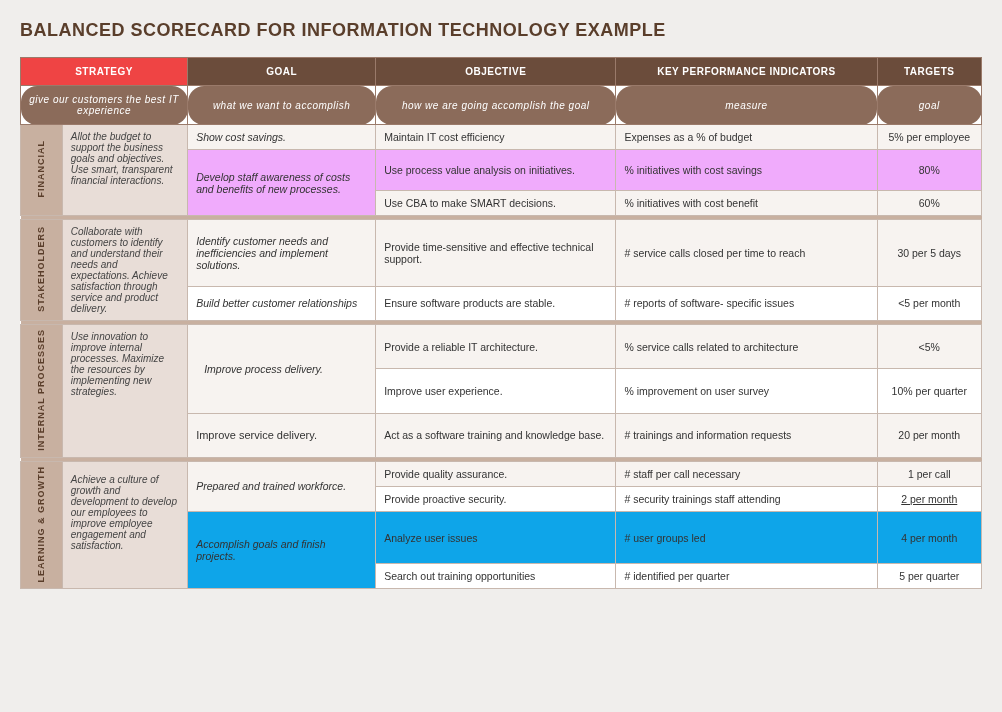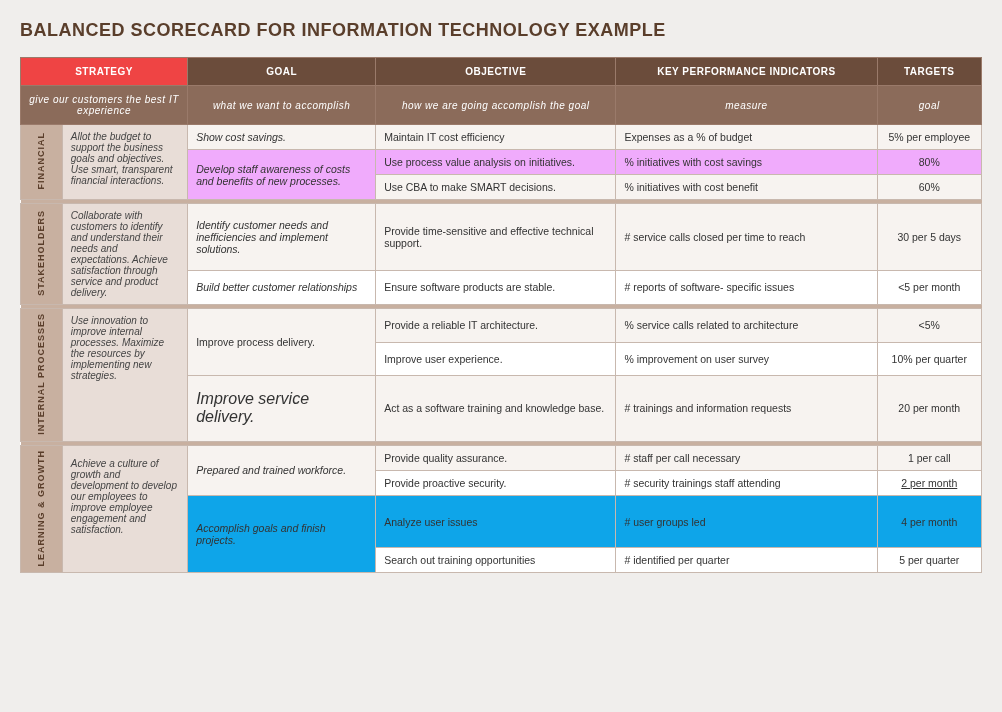--- a/index.html
+++ b/index.html
@@ -33,20 +33,21 @@
       padding: 8px 6px;
       border: 1px solid #9a7a6a;
       text-transform: uppercase;
     }
     th.sub-header {
       background: #8b6b5a;
       font-style: italic;
       font-weight: normal;
       font-size: 10px;
       text-transform: none;
+      border-radius: 16px;
     }
     td {
       border: 1px solid #c8b8ae;
       padding: 6px 8px;
       vertical-align: middle;
       color: #333;
       font-size: 10.5px;
     }
     .header-top-strategy {
       background: #ef4444;
@@ -94,21 +95,21 @@
         <td rowspan="3" style="background: rgb(232, 221, 215); font-size: 10px; color: rgb(68, 68, 68); font-style: italic; vertical-align: top; padding: 6px 8px; border: 1px solid rgb(200, 184, 174);">Allot the budget to support the business goals and objectives. Use smart, transparent financial interactions.</td>
         <td rowspan="1" style="font-size: 10.5px; border: 1px solid rgb(200, 184, 174); padding: 6px 8px; vertical-align: middle; font-style: italic;">Show cost savings.</td>
         <td style="font-size: 10.5px; border: 1px solid rgb(200, 184, 174); padding: 6px 8px; vertical-align: middle;">Maintain IT cost efficiency</td>
         <td style="font-size: 10.5px; border: 1px solid rgb(200, 184, 174); padding: 6px 8px; vertical-align: middle;">Expenses as a % of budget</td>
         <td style="font-size: 10.5px; border: 1px solid rgb(200, 184, 174); padding: 6px 8px; vertical-align: middle; text-align: center;">5% per employee</td>
       </tr>
       <tr style="background: #f0abfc;">
         <td rowspan="2" style="font-size: 10.5px; border: 1px solid rgb(200, 184, 174); padding: 6px 8px; vertical-align: middle; font-style: italic;">Develop staff awareness of costs and benefits of new processes.</td>
         <td style="font-size: 10.5px; border: 1px solid rgb(200, 184, 174); padding: 6px 8px; vertical-align: middle;">Use process value analysis on initiatives.</td>
         <td style="font-size: 10.5px; border: 1px solid rgb(200, 184, 174); padding: 6px 8px; vertical-align: middle;">% initiatives with cost savings</td>
-        <td style="font-size: 10.5px; border: 1px solid rgb(200, 184, 174); padding: 6px 8px; vertical-align: middle; text-align: center;">80%</td>
+        <td style="font-size: 10.5px; border: 1px solid rgb(200, 184, 174); padding: 14px 8px; vertical-align: middle; text-align: center;">80%</td>
       </tr>
       <tr style="background: rgb(247, 243, 240);">
         <td style="font-size: 10.5px; border: 1px solid rgb(200, 184, 174); padding: 6px 8px; vertical-align: middle;">Use CBA to make SMART decisions.</td>
         <td style="font-size: 10.5px; border: 1px solid rgb(200, 184, 174); padding: 6px 8px; vertical-align: middle;">% initiatives with cost benefit</td>
         <td style="font-size: 10.5px; border: 1px solid rgb(200, 184, 174); padding: 6px 8px; vertical-align: middle; text-align: center;">60%</td>
       </tr>
       <tr>
         <td colspan="6" style="background: rgb(200, 176, 160); height: 4px; padding: 0px; border: none;"></td>
       </tr>
       <tr style="background: rgb(247, 243, 240);">
@@ -124,32 +125,32 @@
         <td style="font-size: 10.5px; border: 1px solid rgb(200, 184, 174); padding: 6px 8px; vertical-align: middle;">Ensure software products are stable.</td>
         <td style="font-size: 10.5px; border: 1px solid rgb(200, 184, 174); padding: 6px 8px; vertical-align: middle;"># reports of software- specific issues</td>
         <td style="font-size: 10.5px; border: 1px solid rgb(200, 184, 174); padding: 6px 8px; vertical-align: middle; text-align: center;">&lt;5 per month</td>
       </tr>
       <tr>
         <td colspan="6" style="background: rgb(200, 176, 160); height: 4px; padding: 0px; border: none;"></td>
       </tr>
       <tr style="background: rgb(247, 243, 240);">
         <td rowspan="3" style="background: rgb(200, 176, 160); text-align: center; vertical-align: middle; width: 4%; padding: 4px 2px; border: 1px solid rgb(200, 184, 174);"><span style="writing-mode: vertical-rl; transform: rotate(180deg); font-weight: bold; text-transform: uppercase; font-size: 9px; color: rgb(90, 62, 43); letter-spacing: 1px; display: inline-block;">INTERNAL PROCESSES</span></td>
         <td rowspan="3" style="background: rgb(232, 221, 215); font-size: 10px; color: rgb(68, 68, 68); font-style: italic; vertical-align: top; padding: 6px 8px; border: 1px solid rgb(200, 184, 174);">Use innovation to improve internal processes. Maximize the resources by implementing new strategies.</td>
-        <td rowspan="2" style="font-size: 10.5px; border: 1px solid rgb(200, 184, 174); padding: 6px 8px; vertical-align: middle; ">Improve process delivery.</td>
+        <td rowspan="2" style="font-size: 10.5px; border: 1px solid rgb(200, 184, 174); padding: 6px 16px; vertical-align: middle; font-style: italic;">Improve process delivery.</td>
         <td style="font-size: 10.5px; border: 1px solid rgb(200, 184, 174); padding: 6px 8px; vertical-align: middle;">Provide a reliable IT architecture.</td>
         <td style="font-size: 10.5px; border: 1px solid rgb(200, 184, 174); padding: 6px 8px; vertical-align: middle;">% service calls related to architecture</td>
         <td style="font-size: 10.5px; border: 1px solid rgb(200, 184, 174); padding: 6px 8px; vertical-align: middle; text-align: center;">&lt;5%</td>
       </tr>
       <tr style="background: rgb(255, 255, 255);">
         <td style="font-size: 10.5px; border: 1px solid rgb(200, 184, 174); padding: 6px 8px; vertical-align: middle;">Improve user experience.</td>
         <td style="font-size: 10.5px; border: 1px solid rgb(200, 184, 174); padding: 6px 8px; vertical-align: middle;">% improvement on user survey</td>
         <td style="font-size: 10.5px; border: 1px solid rgb(200, 184, 174); padding: 6px 8px; vertical-align: middle; text-align: center;">10% per quarter</td>
       </tr>
       <tr style="background: rgb(247, 243, 240);">
-        <td rowspan="1" style="font-size: 16px; border: 1px solid rgb(200, 184, 174); padding: 6px 8px; vertical-align: middle; font-style: italic;">Improve service delivery.</td>
+        <td rowspan="1" style="font-size: 11px; border: 1px solid rgb(200, 184, 174); padding: 6px 8px; vertical-align: middle; ">Improve service delivery.</td>
         <td style="font-size: 10.5px; border: 1px solid rgb(200, 184, 174); padding: 6px 8px; vertical-align: middle;">Act as a software training and knowledge base.</td>
         <td style="font-size: 10.5px; border: 1px solid rgb(200, 184, 174); padding: 6px 8px; vertical-align: middle;"># trainings and information requests</td>
         <td style="font-size: 10.5px; border: 1px solid rgb(200, 184, 174); padding: 6px 8px; vertical-align: middle; text-align: center;">20 per month</td>
       </tr>
       <tr>
         <td colspan="6" style="background: rgb(200, 176, 160); height: 4px; padding: 0px; border: none;"></td>
       </tr>
       <tr style="background: rgb(247, 243, 240);">
         <td rowspan="4" style="background: rgb(200, 176, 160); text-align: center; vertical-align: middle; width: 4%; padding: 4px 2px; border: 1px solid rgb(200, 184, 174);"><span style="writing-mode: vertical-rl; transform: rotate(180deg); font-weight: bold; text-transform: uppercase; font-size: 9px; color: rgb(90, 62, 43); letter-spacing: 1px; display: inline-block;">LEARNING &amp; GROWTH</span></td>
         <td rowspan="4" style="background: rgb(232, 221, 215); font-size: 10px; color: rgb(68, 68, 68); font-style: italic; vertical-align: top; padding: 12px 8px; border: 1px solid rgb(200, 184, 174);">Achieve a culture of growth and development to develop our employees to improve employee engagement and satisfaction.</td>

